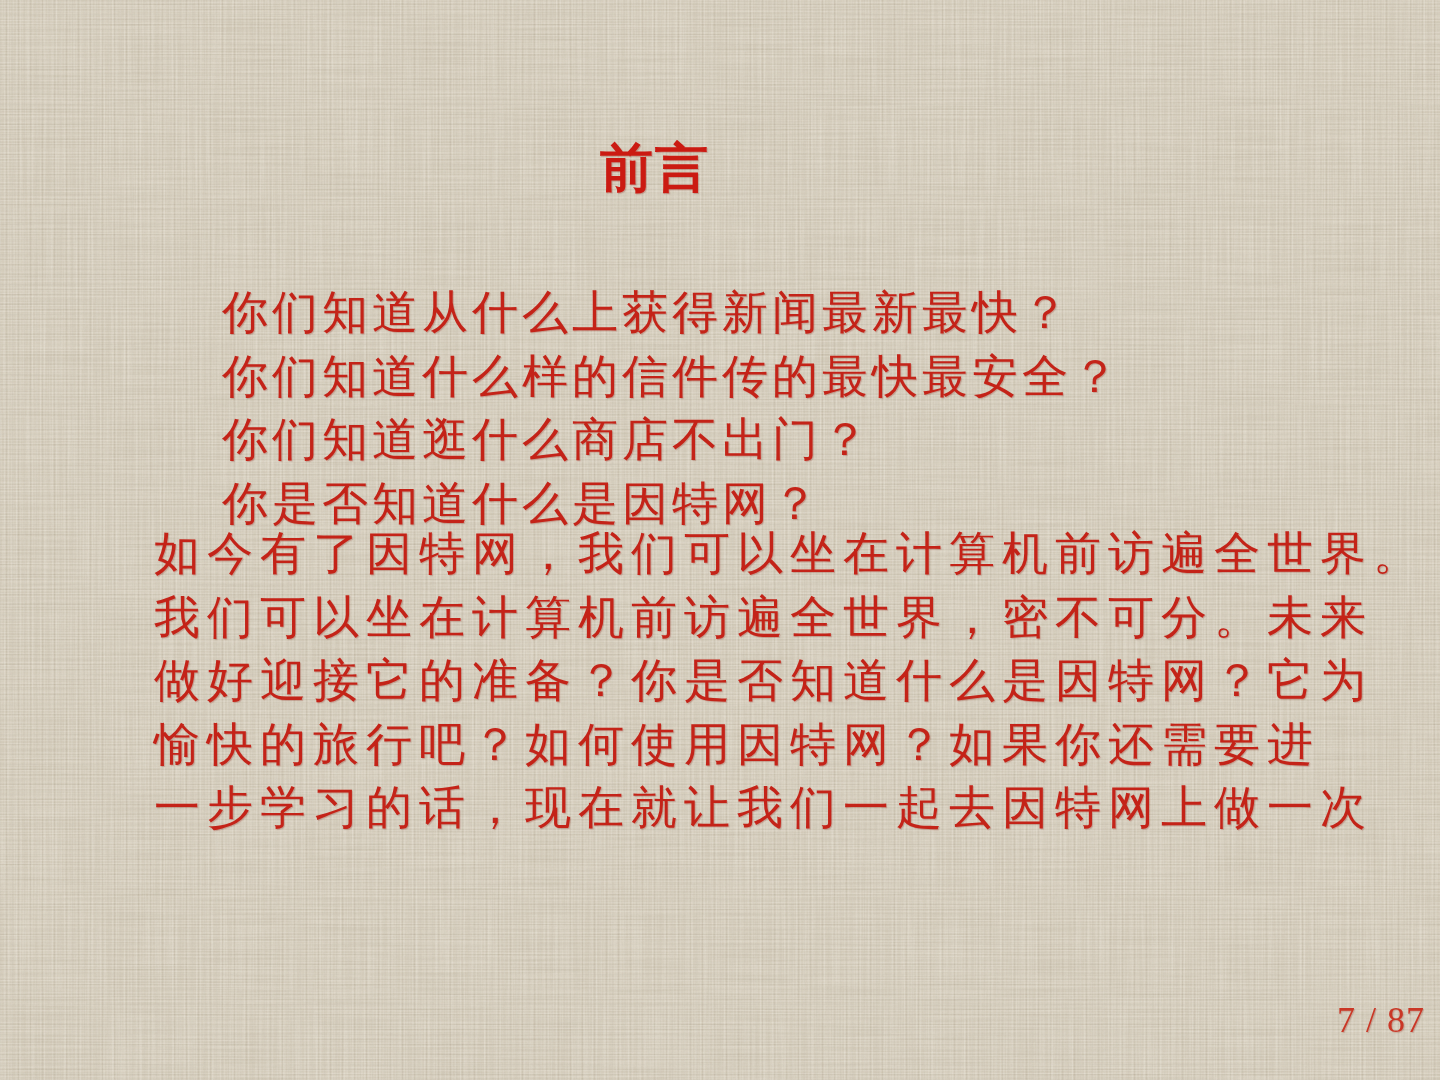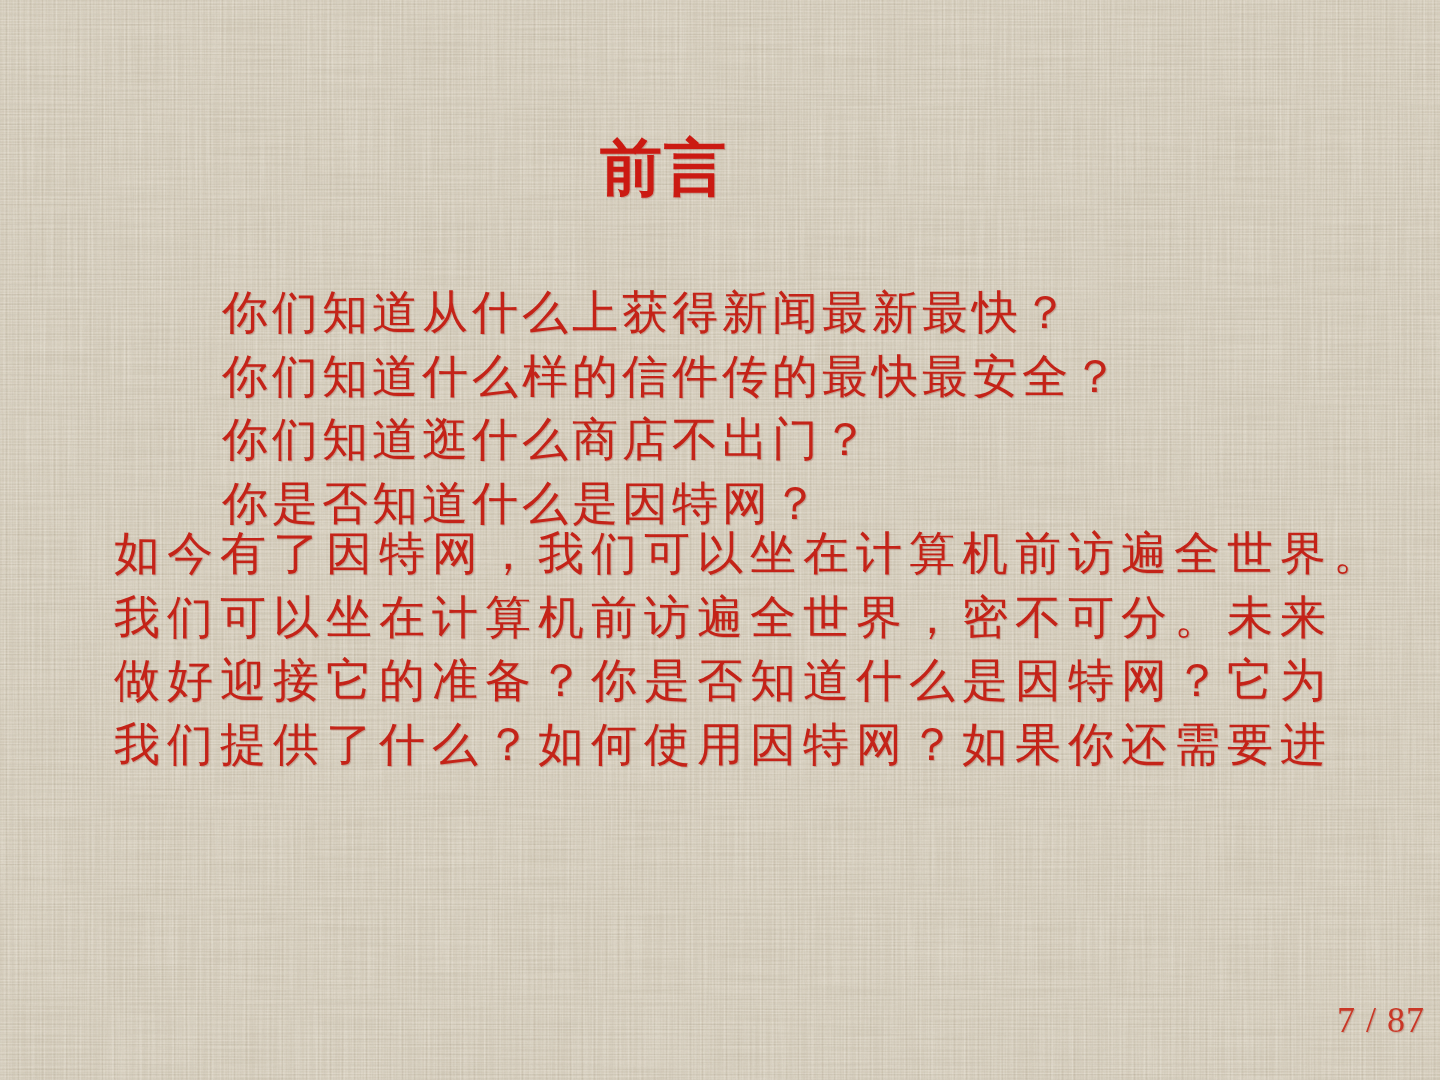--- a/index.html
+++ b/index.html
@@ -33,21 +33,21 @@
     inset: 0;
     z-index: 0;
     pointer-events: none;
   }
   .title {
     position: absolute;
     top: 120px;
     left: 600px;
     margin: 0;
     z-index: 2;
-    font-size: 62px;
+    font-size: 53px;
     line-height: 96px;
     font-weight: bold;
     letter-spacing: 2px;
     color: var(--title-red, #cb1a12);
     text-shadow: 1px 1px 1px rgba(140,35,25,0.30);
     white-space: nowrap;
   }
   .questions {
     position: absolute;
     top: 273px;
@@ -62,21 +62,21 @@
     z-index: 2;
   }
   .text-line {
     font-size: 46px;
     line-height: 63.5px;
     color: var(--text-red, #c42318);
     text-shadow: 1px 1px 1px rgba(140,35,25,0.28);
     white-space: nowrap;
   }
   .questions .text-line { letter-spacing: 4px; }
-  .paragraph .text-line { letter-spacing: 7px; }
+  .paragraph .text-line { letter-spacing: 7px; padding-left: 40px; }
   .page-number {
     position: absolute;
     top: 1000px;
     right: 15px;
     z-index: 2;
     font-size: 36px;
     line-height: 40px;
     letter-spacing: 1px;
     color: var(--page-number-red, #ca3726);
     text-shadow: 1px 1px 1px rgba(140,35,25,0.25);
@@ -115,18 +115,19 @@
     <div class="text-line">你们知道从什么上获得新闻最新最快？</div>
     <div class="text-line">你们知道什么样的信件传的最快最安全？</div>
     <div class="text-line">你们知道逛什么商店不出门？</div>
     <div class="text-line">你是否知道什么是因特网？</div>
   </div>
 
   <div class="paragraph">
     <div class="text-line">如今有了因特网，我们可以坐在计算机前访遍全世界。</div>
     <div class="text-line">我们可以坐在计算机前访遍全世界，密不可分。未来</div>
     <div class="text-line">做好迎接它的准备？你是否知道什么是因特网？它为</div>
-    <div class="text-line">我们提供了什么？如何使用因特网？如果你还需要进</div>
+    <div class="text-line">愉快的旅行吧？如何使用因特网？如果你还需要进</div>
+    <div class="text-line">一步学习的话，现在就让我们一起去因特网上做一次</div>
   </div>
 
   <div class="page-number">7 / 87</div>
 
 </div>
 
 </body></html>

